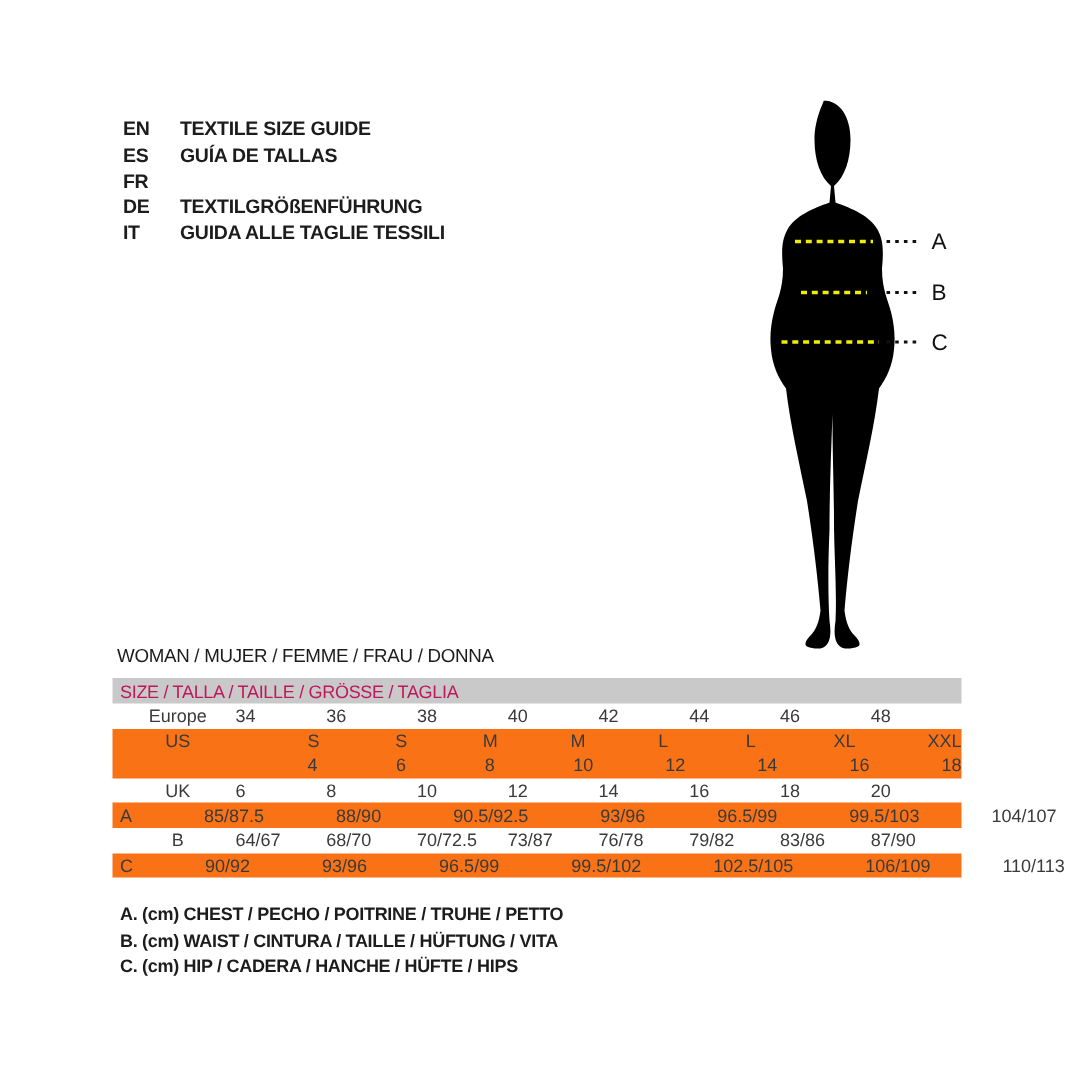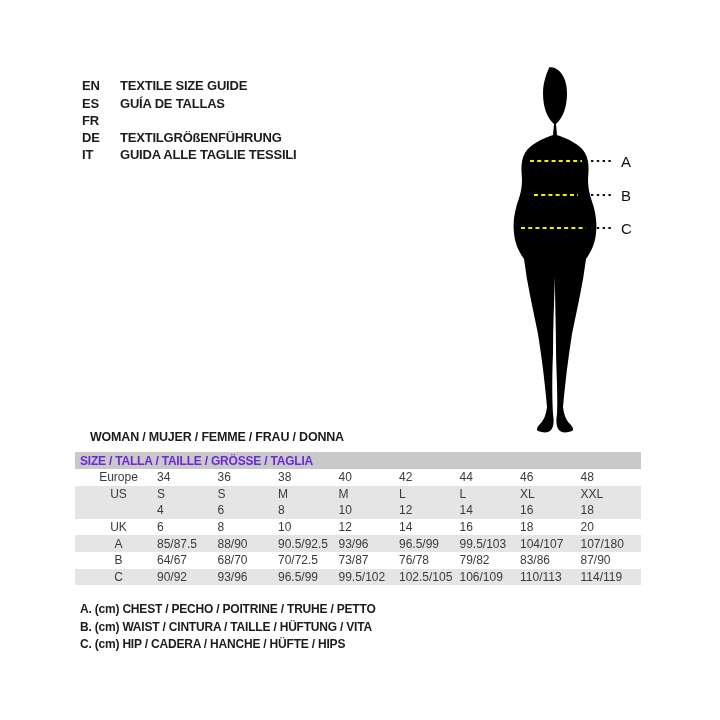--- a/index.html
+++ b/index.html
@@ -13,27 +13,27 @@
   .lang-label { font-size: 13px; font-weight: 700; letter-spacing: -0.2px; white-space: nowrap; }
 
   
   .figure-svg { position: absolute; left: 475px; top: 58px; width: 165px; height: 380px; }
   .measure-label { position: absolute; font-size: 15px; font-weight: 400; color: #111; }
   .measure-label.a { left: 621px; top: 153px; }
   .measure-label.b { left: 621px; top: 187px; }
   .measure-label.c { left: 621px; top: 220px; }
 
   
-  .section-title { position: absolute; left: 78px; top: 430px; font-size: 12.5px; font-weight: 700; letter-spacing: -0.2px; white-space: nowrap; margin-left: 12px; }
+  .section-title { position: absolute; left: 78px; top: 430px; font-size: 12.5px; font-weight: 400; letter-spacing: -0.2px; white-space: nowrap; }
 
   
   .size-table { position: absolute; left: 75px; top: 452px; width: 566px; font-size: 12px; color: #3a3a3a; }
-  .table-header { height: 17px; background: #c9c9c9; color: #6d28d9; font-weight: 700; letter-spacing: -0.2px; display: flex; align-items: center; padding-left: 5px; white-space: nowrap; }
+  .table-header { height: 17px; background: #c9c9c9; color: #be185d; font-weight: 400; letter-spacing: -0.2px; display: flex; align-items: center; padding-left: 5px; white-space: nowrap; }
   .t-row { display: flex; height: 16.6px; align-items: center; }
-  .t-row.shaded { background: #e5e5e5; }
+  .t-row.shaded { background: #f97316; gap: 48px; }
   .t-label { width: 82px; padding-left: 5px; text-align: center; white-space: nowrap; }
   .t-cell { flex: 1 1 0; text-align: left; white-space: nowrap; }
 
   
   .legend-block { position: absolute; left: 80px; top: 602px; }
   .legend-line { height: 17.6px; font-size: 12px; font-weight: 700; letter-spacing: -0.2px; white-space: nowrap; }
 </style>
 </head>
 <body>
 

